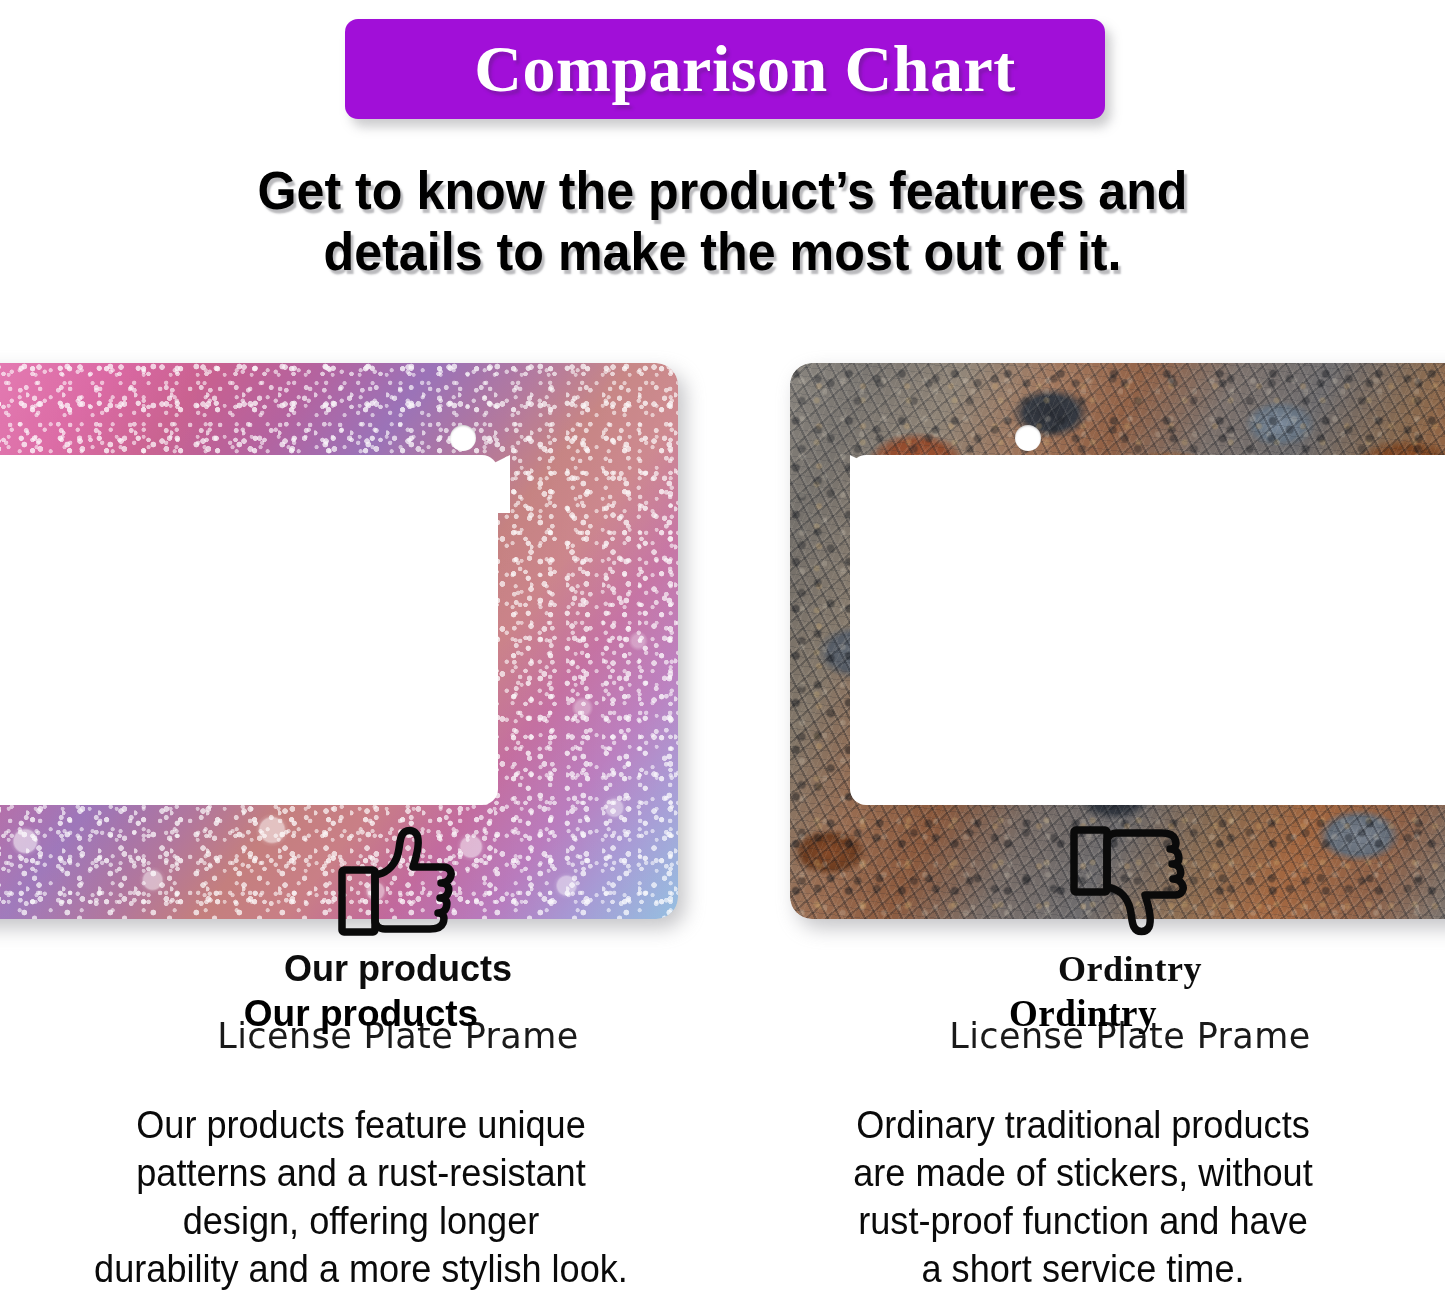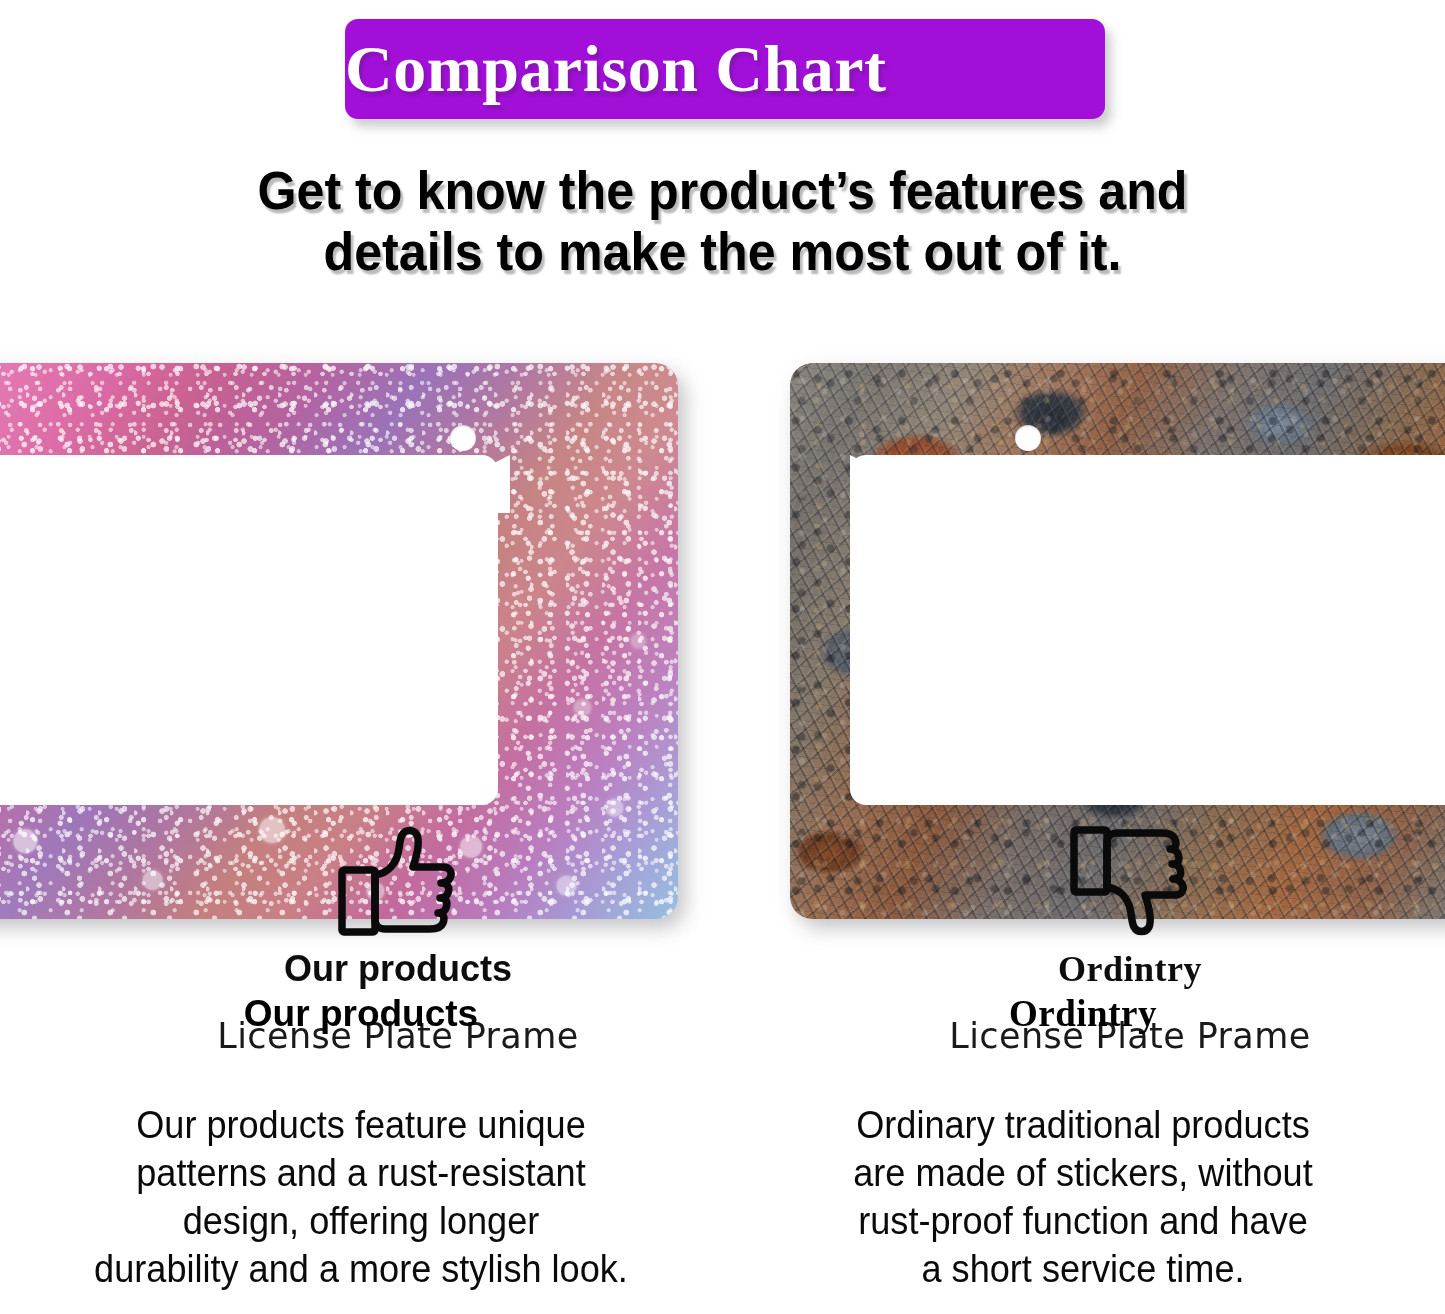--- a/index.html
+++ b/index.html
@@ -21,20 +21,22 @@
     position: absolute;
     left: 345px;
     top: 19px;
     width: 760px;
     height: 100px;
     background: #a10fd8;
     border-radius: 13px;
     box-shadow: 6px 8px 11px rgba(120,120,125,0.38);
     display: flex;
     align-items: center;
+    justify-content: center;
+    padding-left: 40px;
   }
   #title-banner-text {
     font-family: "Liberation Serif", "DejaVu Serif", serif;
     font-weight: bold;
     font-size: 66px;
     color: #ffffff;
     letter-spacing: 0.5px;
     line-height: 1;
     text-shadow: 3px 4px 3px rgba(90,30,120,0.40);
     white-space: nowrap;

